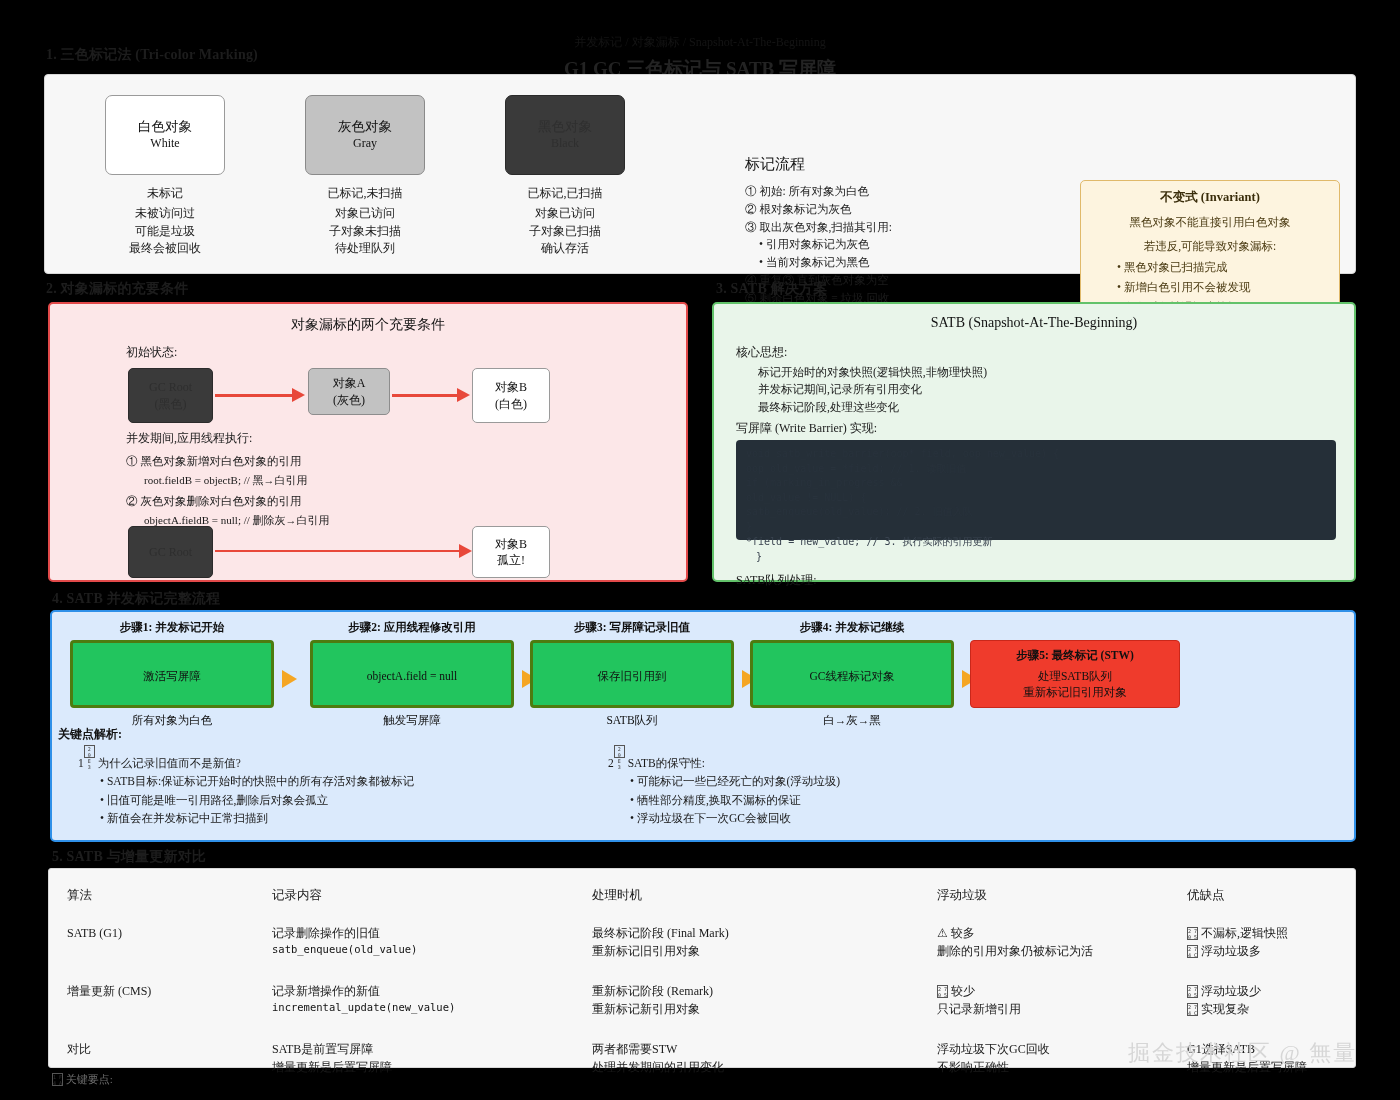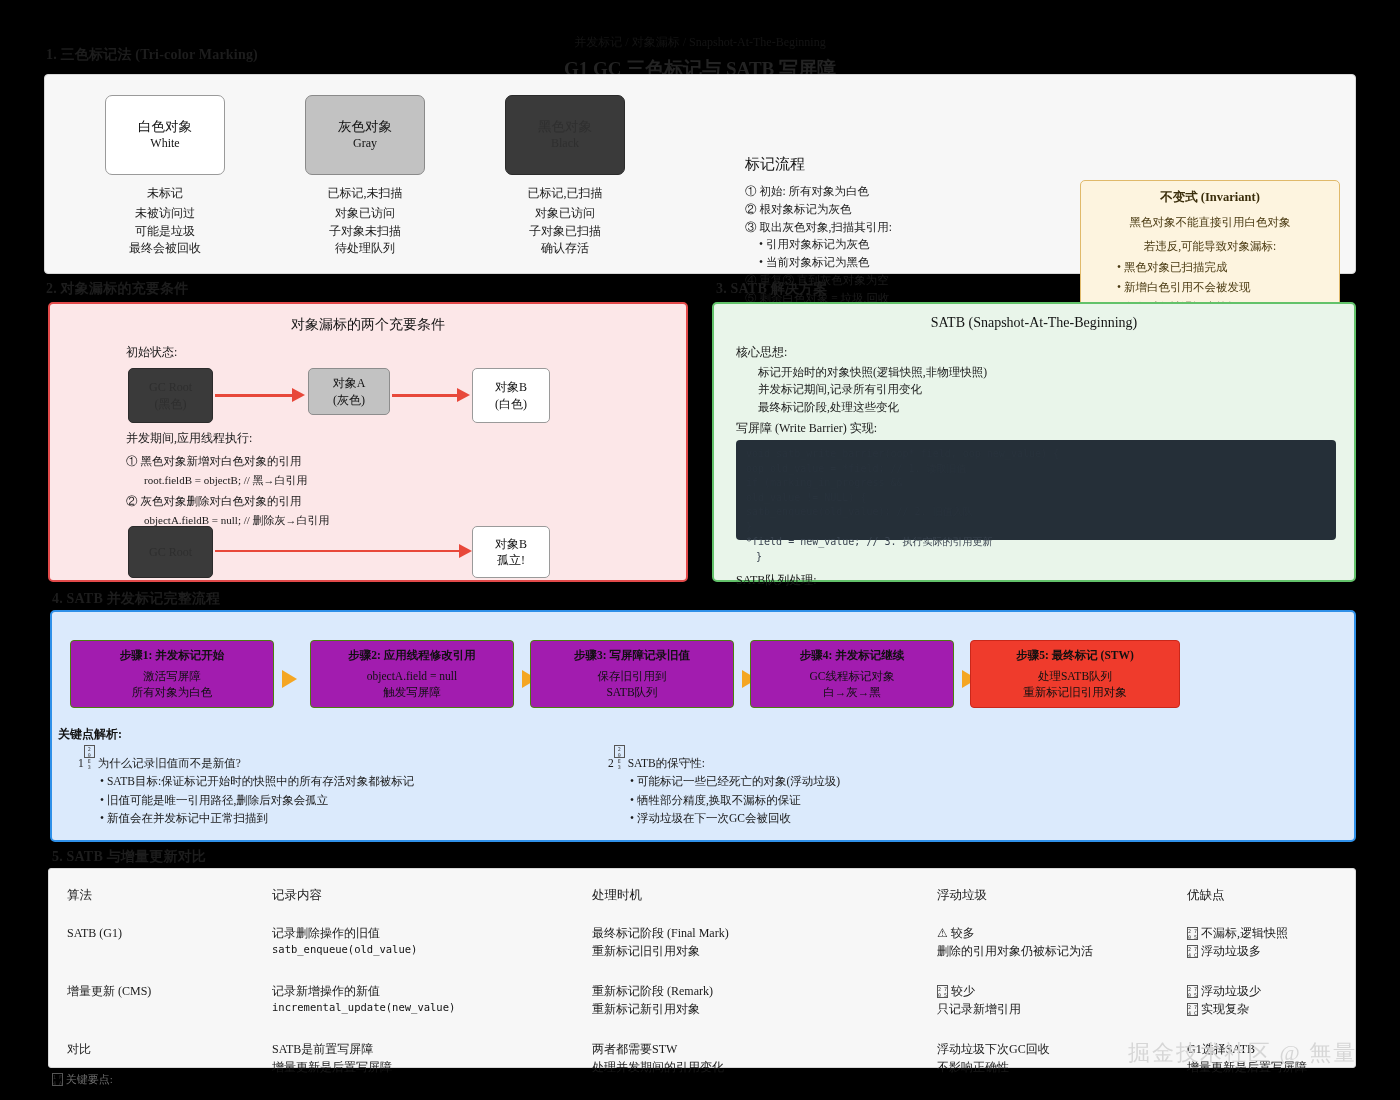--- a/index.html
+++ b/index.html
@@ -126,21 +126,21 @@
     left:50px; top:610px; width:1306px; height:232px;
     background:#dbeafc; border:2px solid #2f90e8; border-radius:5px;
   }
   .step {
     position:absolute; top:28px; width:204px; height:68px;
     border-radius:4px;
     display:flex; flex-direction:column; align-items:center; justify-content:center;
     font-size:11.5px; line-height:1.45; color:#101010; text-align:center;
   }
   .step .t { font-weight:bold; margin-bottom:4px; }
-  .s-blue { background:#a21caf; border:1px solid #4d7c0f; }
+  .s-blue { background:#22c55e; border:3px solid #4d7c0f;gap:28px; }
   .s-red  { background:#ef3b2c; border:1px solid #c9271a; }
   .tri-arrow {
     position:absolute; top:58px; width:0; height:0;
     border-left:15px solid #f5a623;
     border-top:9px solid transparent; border-bottom:9px solid transparent;
   }
   .kp-h   { position:absolute; left:58px; top:726px; font-size:12px; font-weight:bold; color:#141414; }
   .kpcol  { position:absolute; font-size:11.5px; color:#1a1a1a; line-height:1.6; }
   .tofu {
     display:inline-block; border:1px solid #555; width:11px; height:13px;

